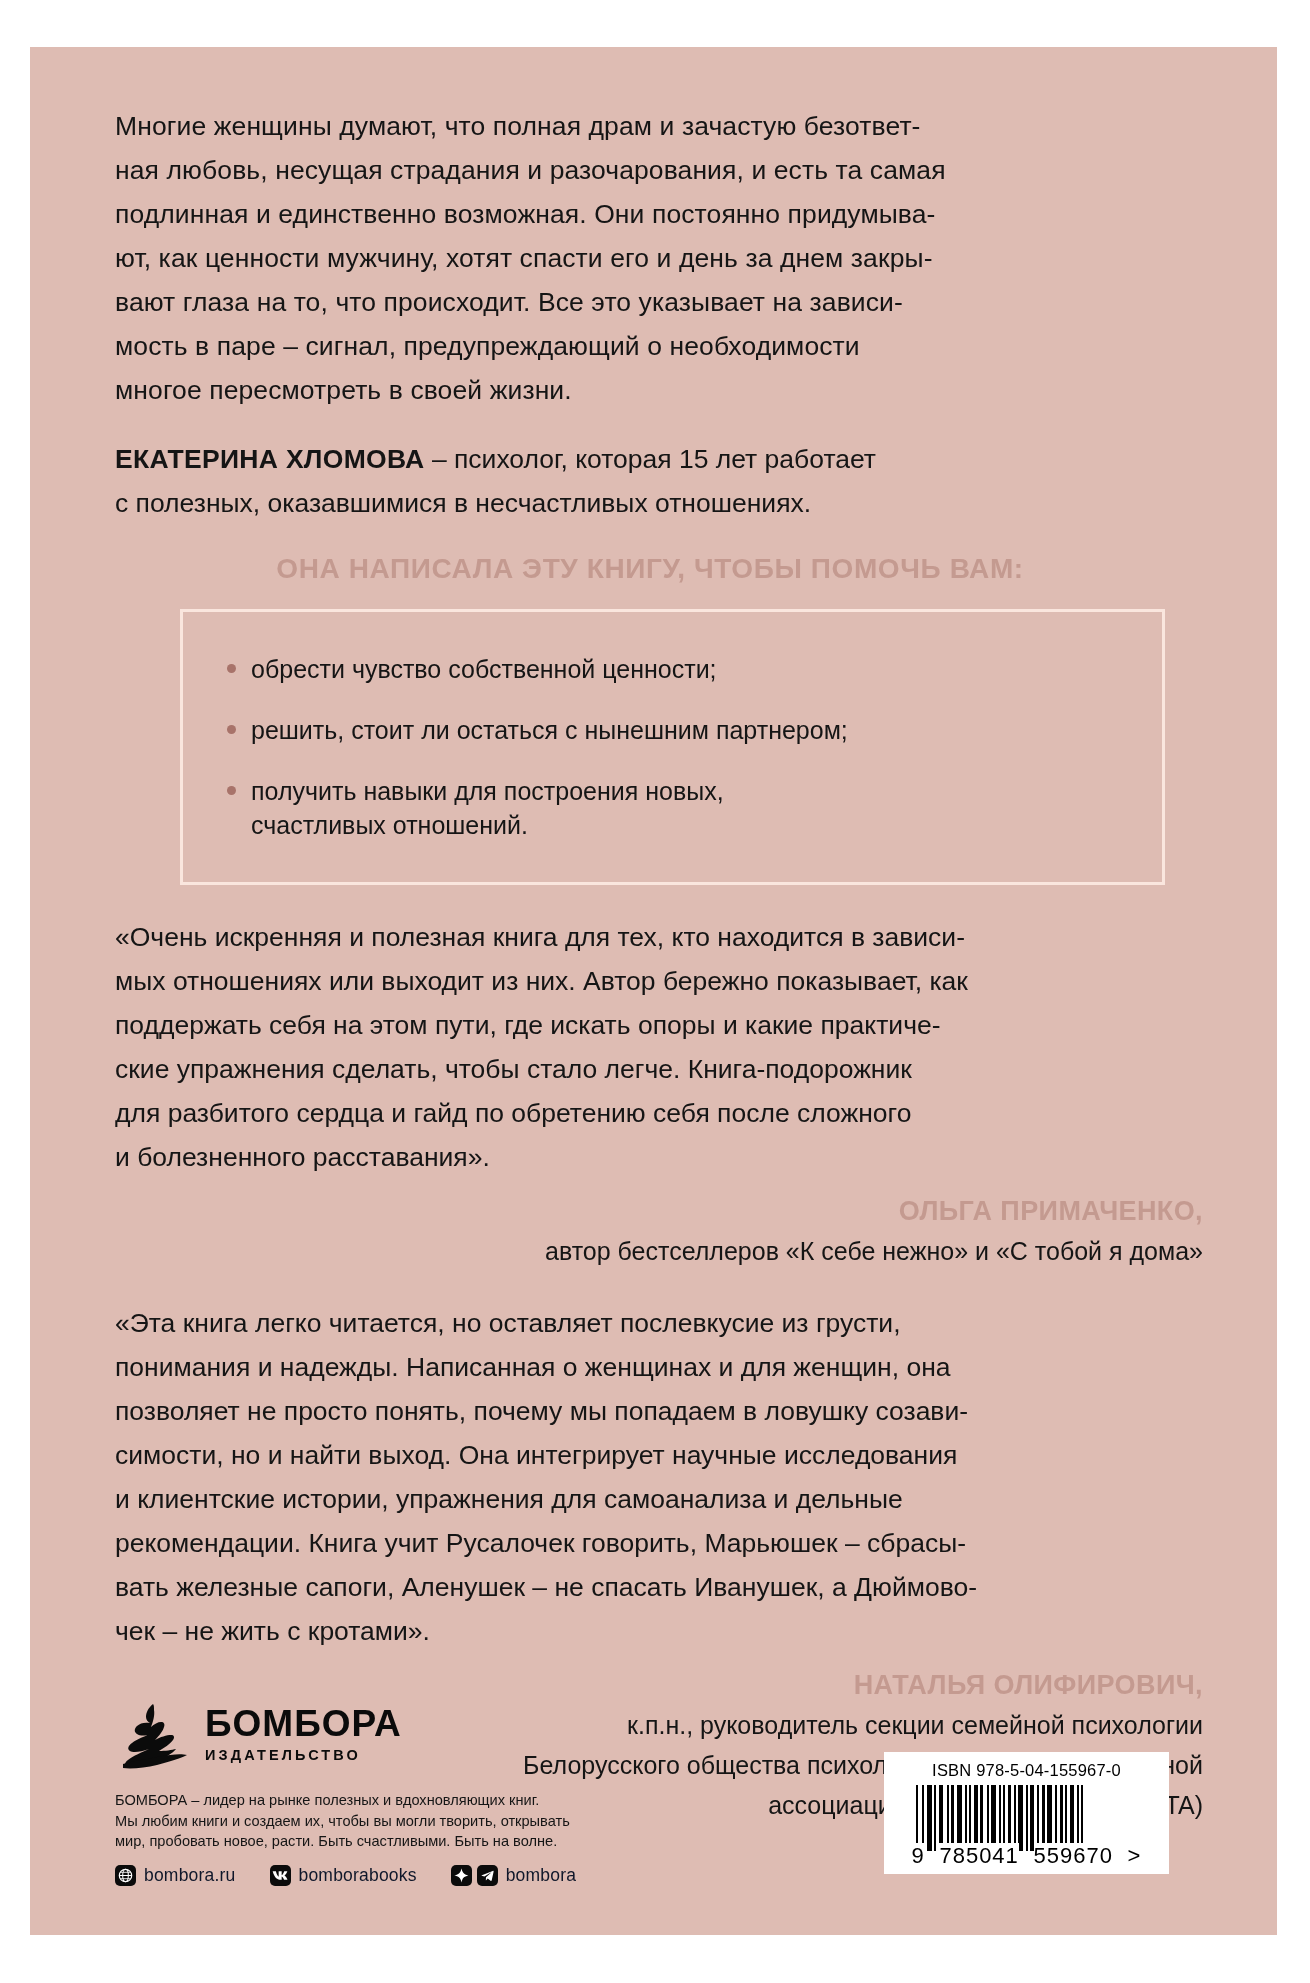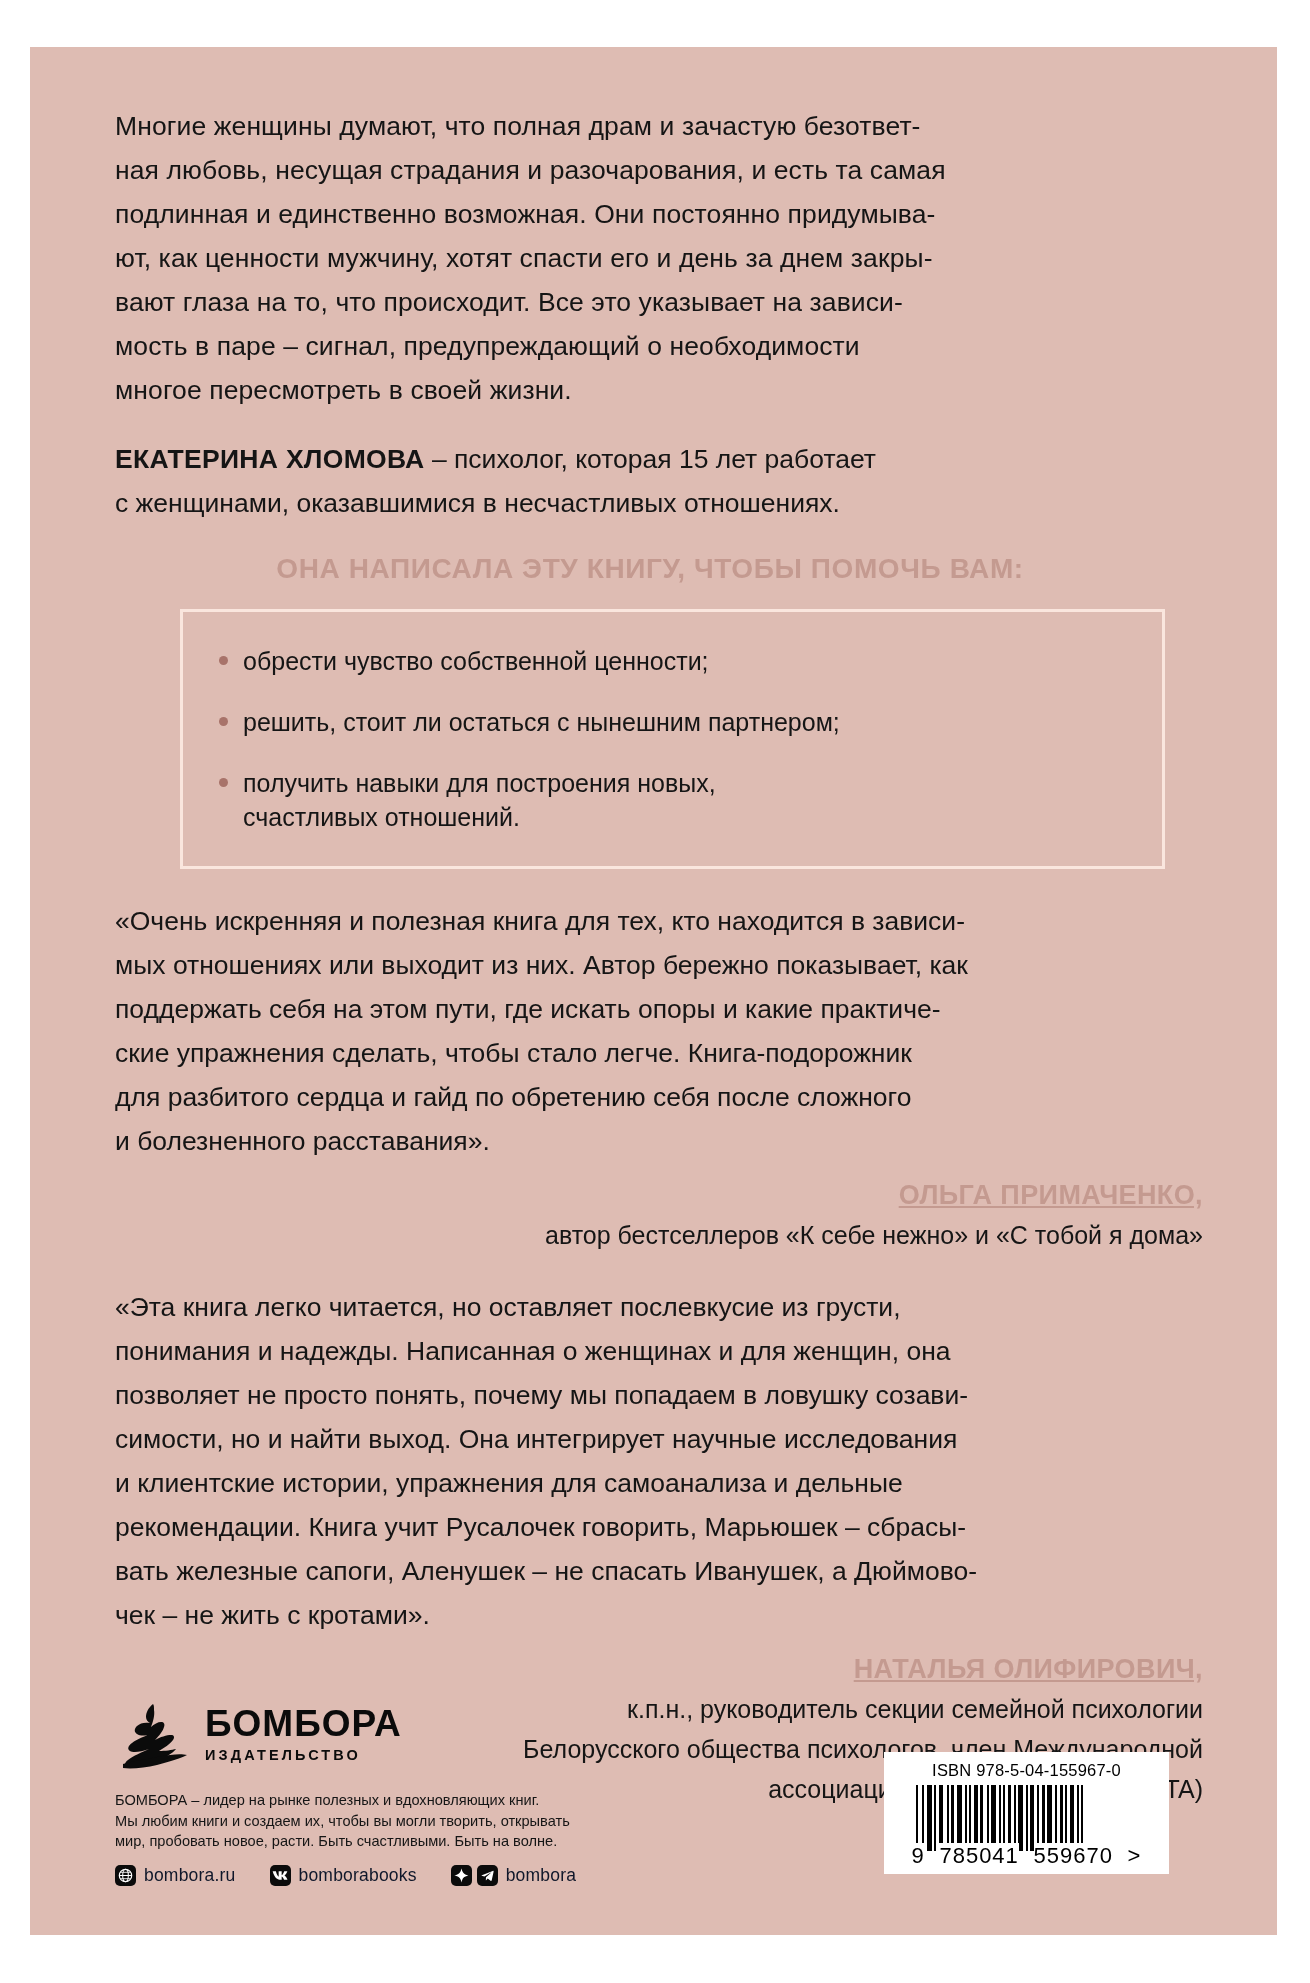--- a/index.html
+++ b/index.html
@@ -68,21 +68,21 @@
   .bullet-box {
     margin-top: 22px;
     margin-left: 65px;
     margin-right: 40px;
     border: 3px solid #fae6de;
     padding: 28px 0 28px 0;
     box-sizing: border-box;
   }
   .bullet-list {
     list-style: none;
-    margin: 4px;
+    margin: 12px;
     padding: 0 0 0 32px;
   }
   .bullet-list li {
     position: relative;
     padding-left: 24px;
     font-size: 25px;
     line-height: 34px;
     color: #151515;
     margin-bottom: 27px;
   }
@@ -109,21 +109,20 @@
 
   .attrib-name {
     margin-top: 12px;
     text-align: right;
     font-size: 27px;
     line-height: 40px;
     font-weight: bold;
     color: #c49a90;
     letter-spacing: 0.4px;
     padding-right: 2px;
-    text-decoration: underline;
   }
   .attrib-role {
     text-align: right;
     font-size: 25px;
     line-height: 40px;
     color: #151515;
     padding-right: 2px;
   }
   .attrib-role .ln { display: block; }
 
@@ -252,21 +251,21 @@
       <span class="ln">ная любовь, несущая страдания и разочарования, и есть та самая</span>
       <span class="ln">подлинная и единственно возможная. Они постоянно придумыва-</span>
       <span class="ln">ют, как ценности мужчину, хотят спасти его и день за днем закры-</span>
       <span class="ln">вают глаза на то, что происходит. Все это указывает на зависи-</span>
       <span class="ln">мость в паре – сигнал, предупреждающий о необходимости</span>
       <span class="ln">многое пересмотреть в своей жизни.</span>
     </div>
 
     <div class="author-block">
       <span class="ln"><span class="author-name">ЕКАТЕРИНА ХЛОМОВА</span><span> – психолог,  которая 15 лет работает</span></span>
-      <span class="ln">с женщинами, оказавшимися в несчастливых отношениях.</span>
+      <span class="ln">с полезных, оказавшимися в несчастливых отношениях.</span>
     </div>
 
     <div class="promise-heading">ОНА НАПИСАЛА ЭТУ КНИГУ, ЧТОБЫ ПОМОЧЬ ВАМ:</div>
 
     <div class="bullet-box">
       <ul class="bullet-list">
         <li>
           <span class="dot"></span>
           <span class="ln2">обрести чувство собственной ценности;</span>
         </li>

